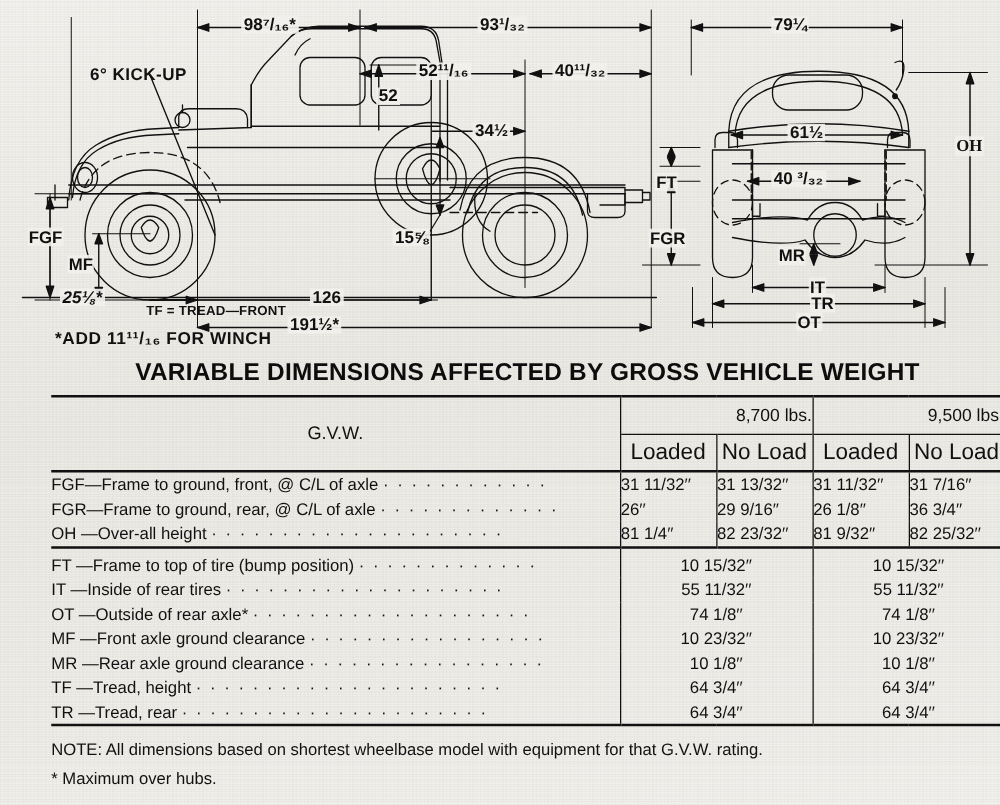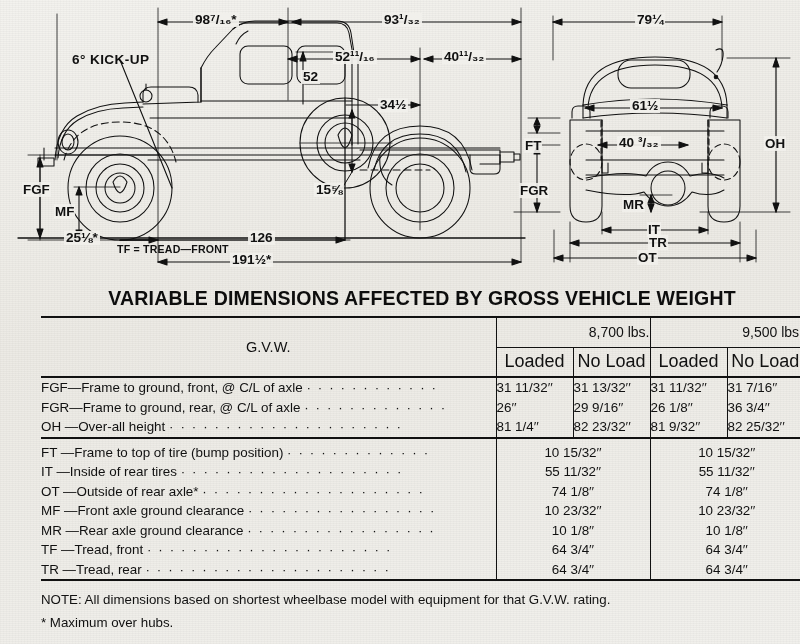--- a/index.html
+++ b/index.html
@@ -360,33 +360,34 @@
   </svg>
 
   
   <span class="dim" style="left:193px;top:13px;">98⁷/₁₆*</span>
   <span class="dim" style="left:382px;top:13px;">93¹/₃₂</span>
   <span class="dim" style="left:333px;top:50px;">52¹¹/₁₆</span>
   <span class="dim" style="left:442px;top:50px;">40¹¹/₃₂</span>
   <span class="dim" style="left:301px;top:70px;">52</span>
   <span class="dim" style="left:378px;top:98px;">34½</span>
   <span class="dim" style="left:314px;top:183px;">15⅝</span>
-  <span class="dim" style="left:64px;top:231px;">25⅛*</span>
+  <span class="dim" style="left:48px;top:231px;font-style:italic;">25⅛*</span>
   <span class="dim" style="left:248px;top:231px;">126</span>
   <span class="dim" style="left:230px;top:253px;">191½*</span>
   <span class="treadnote" style="left:117px;top:243px;">TF = TREAD—FRONT</span>
+  <span class="winch" style="left:44px;top:263px;">*ADD 11¹¹/₁₆ FOR WINCH</span>
   <span class="kickup" style="left:72px;top:52px;">6° KICK-UP</span>
   <span class="lbl-bold" style="left:22px;top:182px;">FGF</span>
   <span class="lbl-bold" style="left:54px;top:204px;">MF</span>
 
   
-  <span class="dim" style="left:635px;top:13px;">79¼</span>
+  <span class="dim" style="left:617px;top:13px;">79¼</span>
   <span class="dim" style="left:630px;top:99px;">61½</span>
   <span class="dim" style="left:617px;top:136px;">40 ³/₃₂</span>
-  <span class="lbl-bold" style="left:764px;top:136px;">OH</span>
+  <span class="lbl-bold" style="left:764px;top:109px;font-family:Liberation Serif, serif;">OH</span>
   <span class="lbl-bold" style="left:524px;top:138px;">FT</span>
   <span class="lbl-bold" style="left:519px;top:183px;">FGR</span>
   <span class="lbl-bold" style="left:622px;top:197px;">MR</span>
   <span class="lbl-bold" style="left:647px;top:222px;">IT</span>
   <span class="lbl-bold" style="left:648px;top:235px;">TR</span>
   <span class="lbl-bold" style="left:637px;top:250px;">OT</span>
 </div>
 
 <div id="table-area">
 
@@ -480,21 +481,21 @@
       <tr>
         <td class="lbl">
           <span>MR —Rear axle ground clearance</span>
           <span class="dotfill">· · · · · · · · · · · · · · · · ·</span>
         </td>
         <td class="val-wide vline" colspan="2">10 1/8′′</td>
         <td class="val-wide vline" colspan="2">10 1/8′′</td>
       </tr>
       <tr>
         <td class="lbl">
-          <span>TF  —Tread, front</span>
+          <span>TF  —Tread, height</span>
           <span class="dotfill">· · · · · · · · · · · · · · · · · · · · · ·</span>
         </td>
         <td class="val-wide vline" colspan="2">64 3/4′′</td>
         <td class="val-wide vline" colspan="2">64 3/4′′</td>
       </tr>
       <tr>
         <td class="lbl rule-bot">
           <span>TR  —Tread, rear</span>
           <span class="dotfill">· · · · · · · · · · · · · · · · · · · · · ·</span>
         </td>

